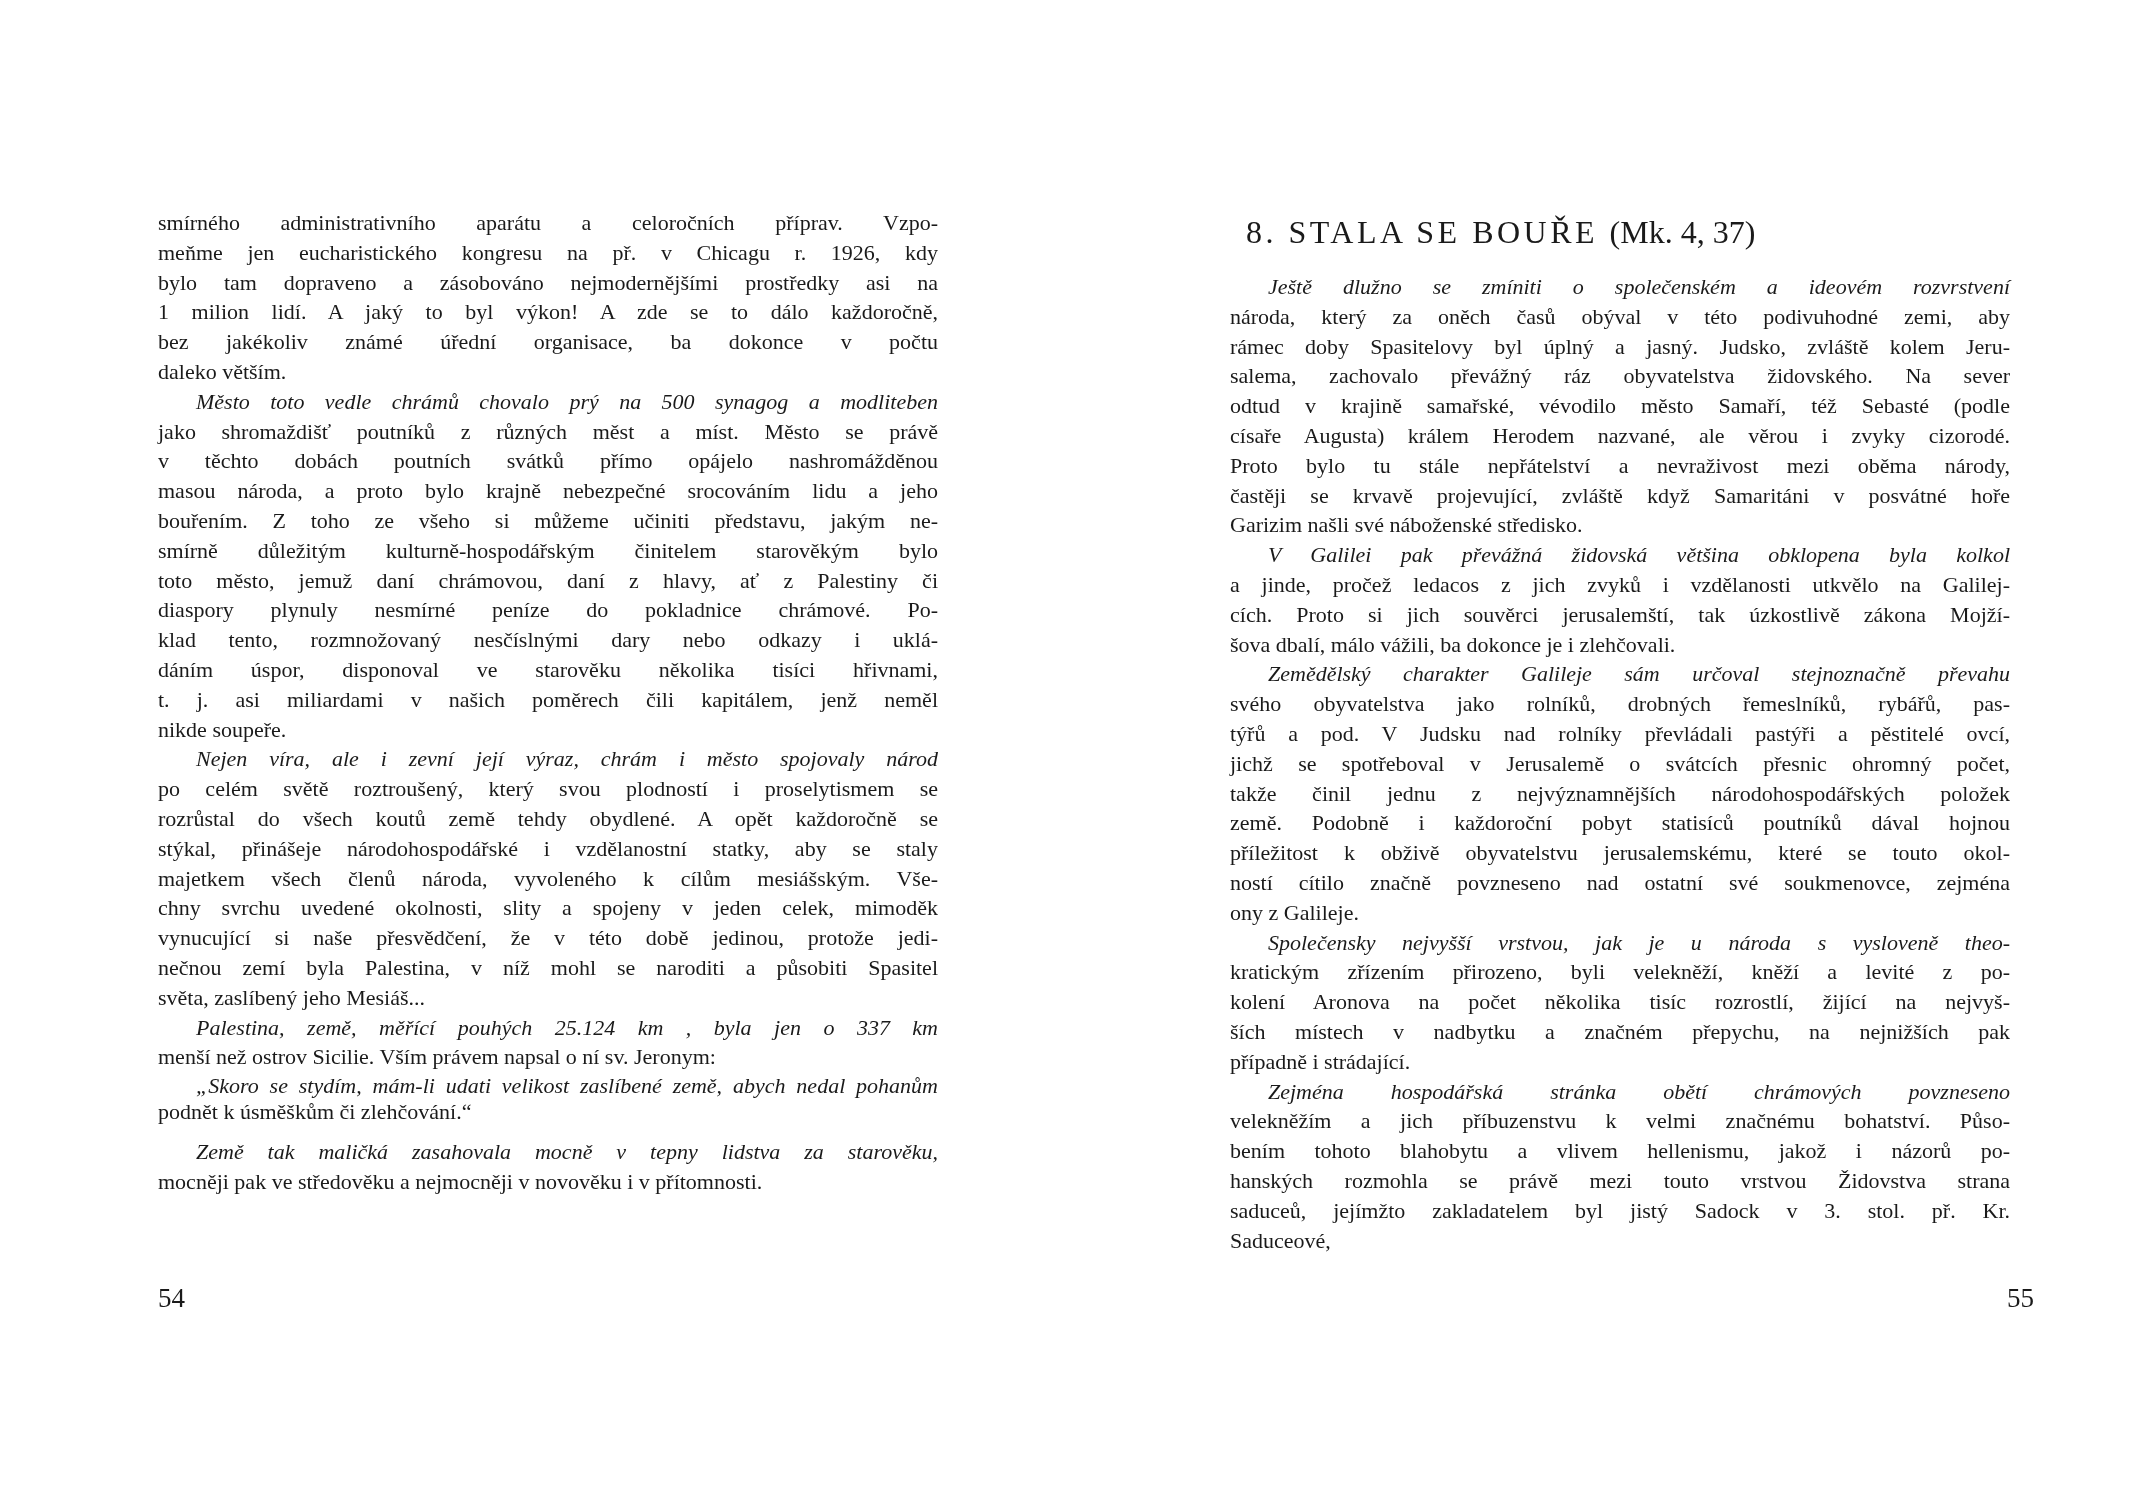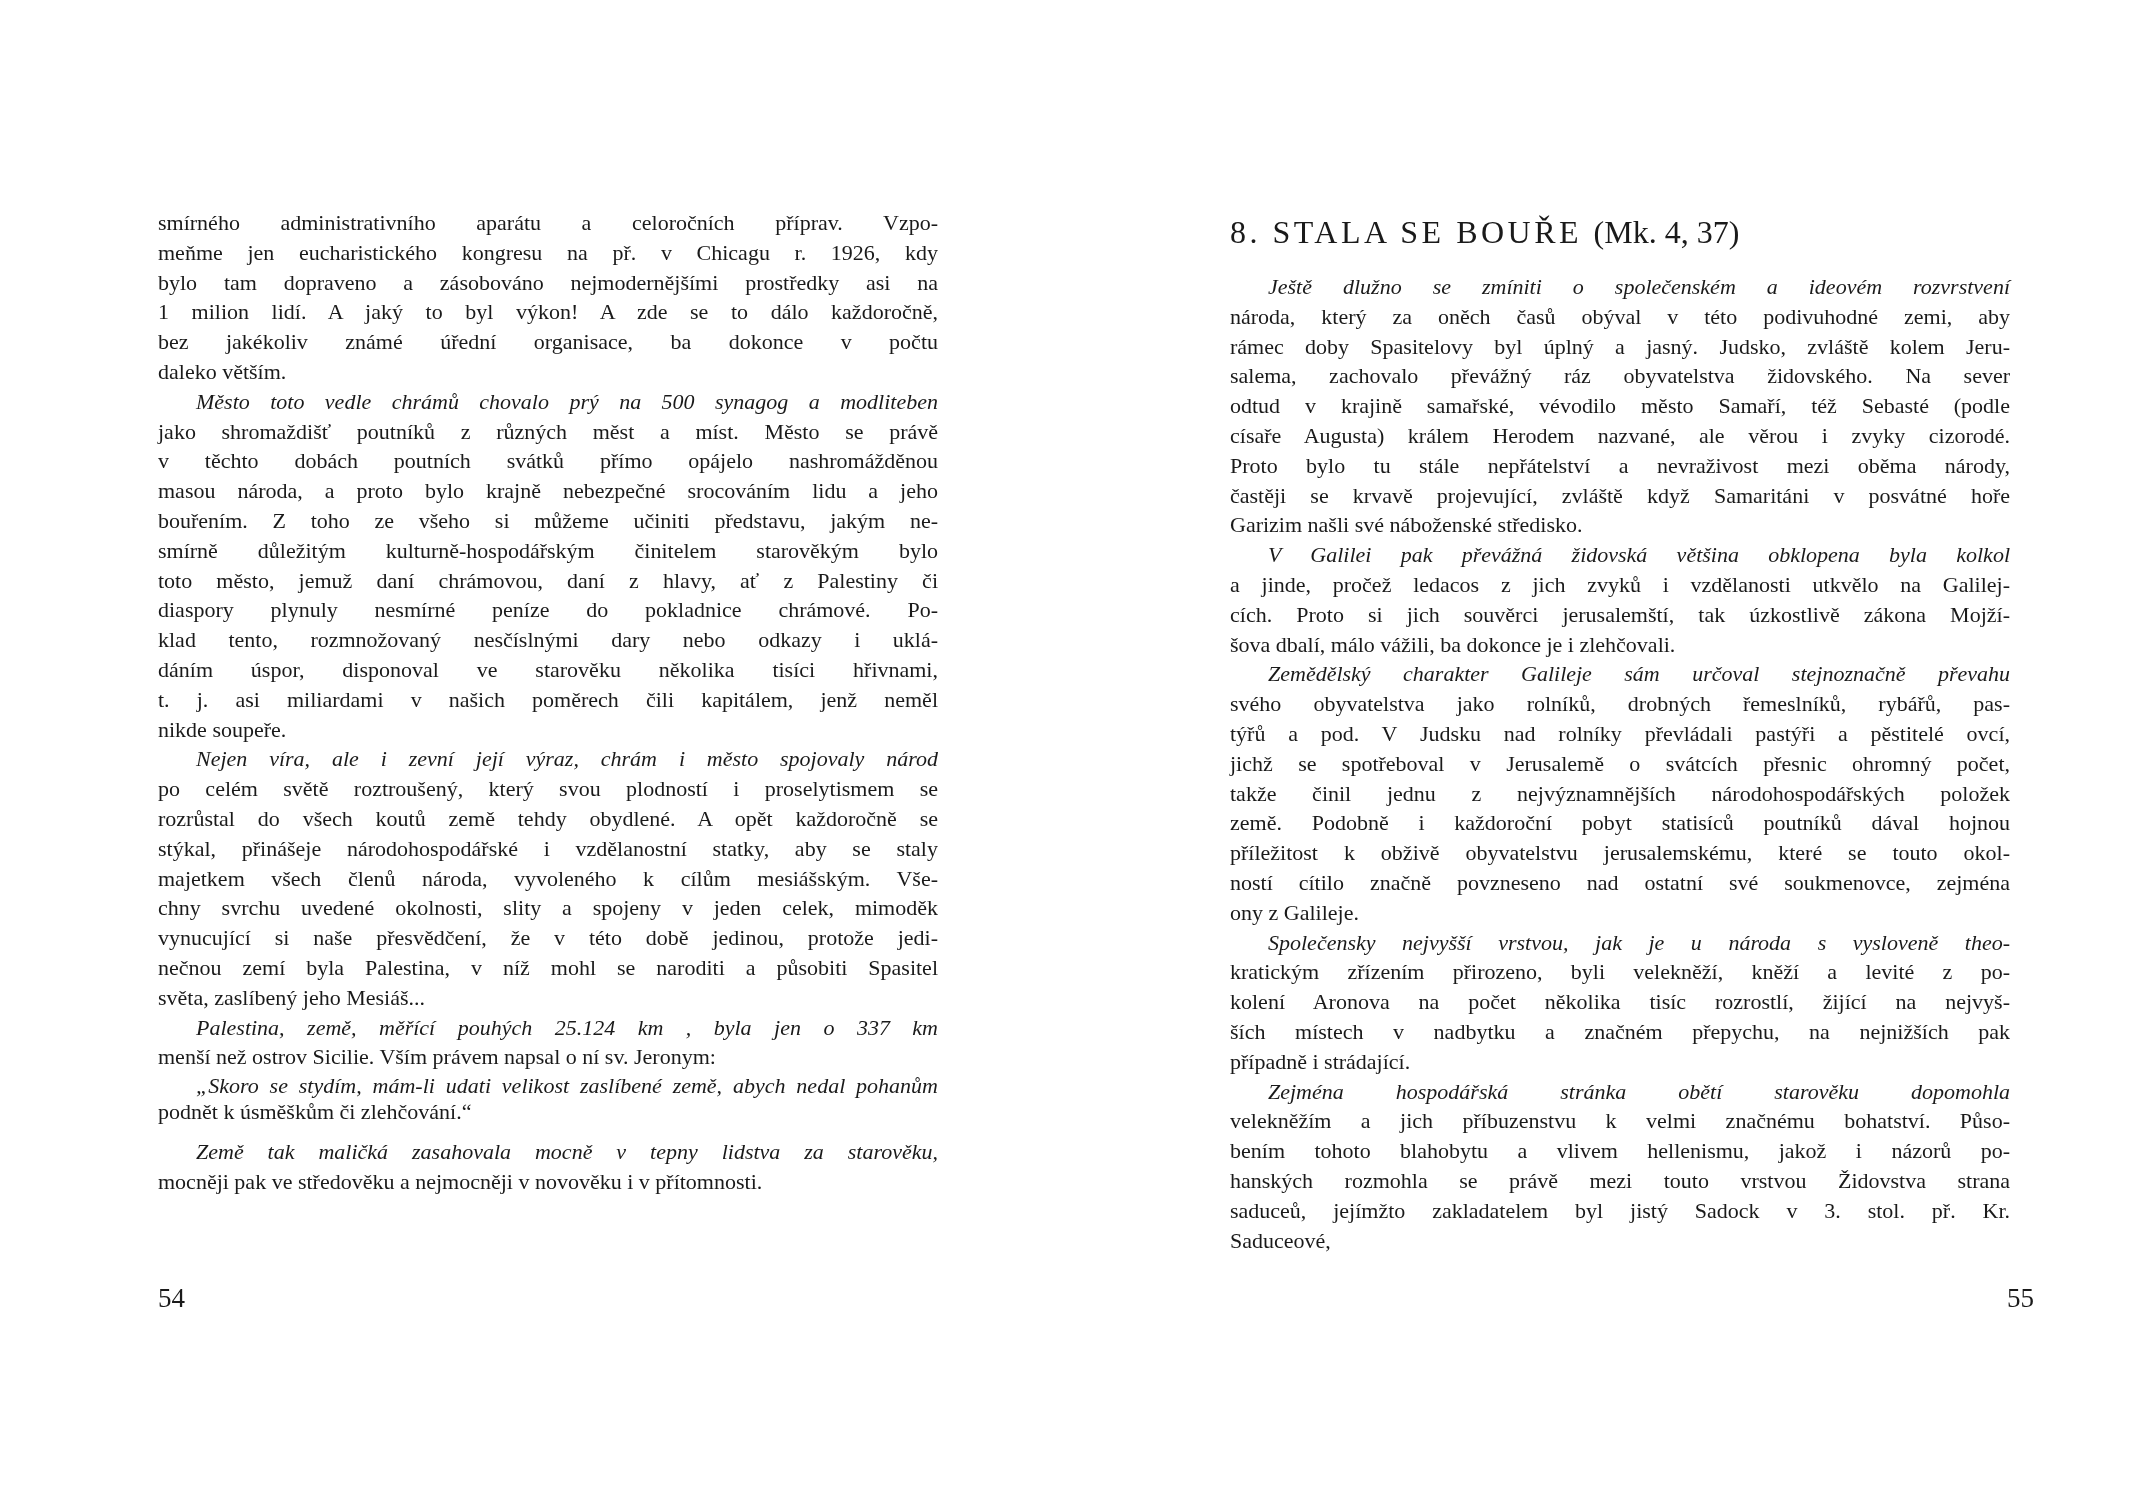--- a/index.html
+++ b/index.html
@@ -50,21 +50,21 @@
       width: 780px;
       font-size: 22px;
       line-height: 26px;
     }
     .quote-block .line { height: 26px; }
     .left-tail { top: 1137px; }
 
     .chapter-title {
       position: absolute;
       top: 214px;
-      left: 0;
+      left: 16px;
       font-size: 32px;
       letter-spacing: 3.5px;
       white-space: nowrap;
     }
     .chapter-title .ref {
       letter-spacing: 0;
     }
     .right-main { top: 272px; }
 
     .page-number {
@@ -166,21 +166,21 @@
         <span class="line last">ony z Galileje.</span>
       </div>
       <div>
         <span class="line indent">Společensky nejvyšší vrstvou, jak je u národa s vysloveně theo-</span>
         <span class="line">kratickým zřízením přirozeno, byli velekněží, kněží a levité z po-</span>
         <span class="line">kolení Aronova na počet několika tisíc rozrostlí, žijící na nejvyš-</span>
         <span class="line">ších místech v nadbytku a značném přepychu, na nejnižších pak</span>
         <span class="line last">případně i strádající.</span>
       </div>
       <div>
-        <span class="line indent">Zejména hospodářská stránka obětí starověku dopomohla</span>
+        <span class="line indent">Zejména hospodářská stránka obětí chrámových povzneseno</span>
         <span class="line">velekněžím a jich příbuzenstvu k velmi značnému bohatství. Půso-</span>
         <span class="line">bením tohoto blahobytu a vlivem hellenismu, jakož i názorů po-</span>
         <span class="line">hanských rozmohla se právě mezi touto vrstvou Židovstva strana</span>
         <span class="line">saduceů, jejímžto zakladatelem byl jistý Sadock v 3. stol. př. Kr.</span>
         <span class="line last">Saduceové,</span>
       </div>
     </div>
   <div class="page-number">55</div>
 </div>
 

